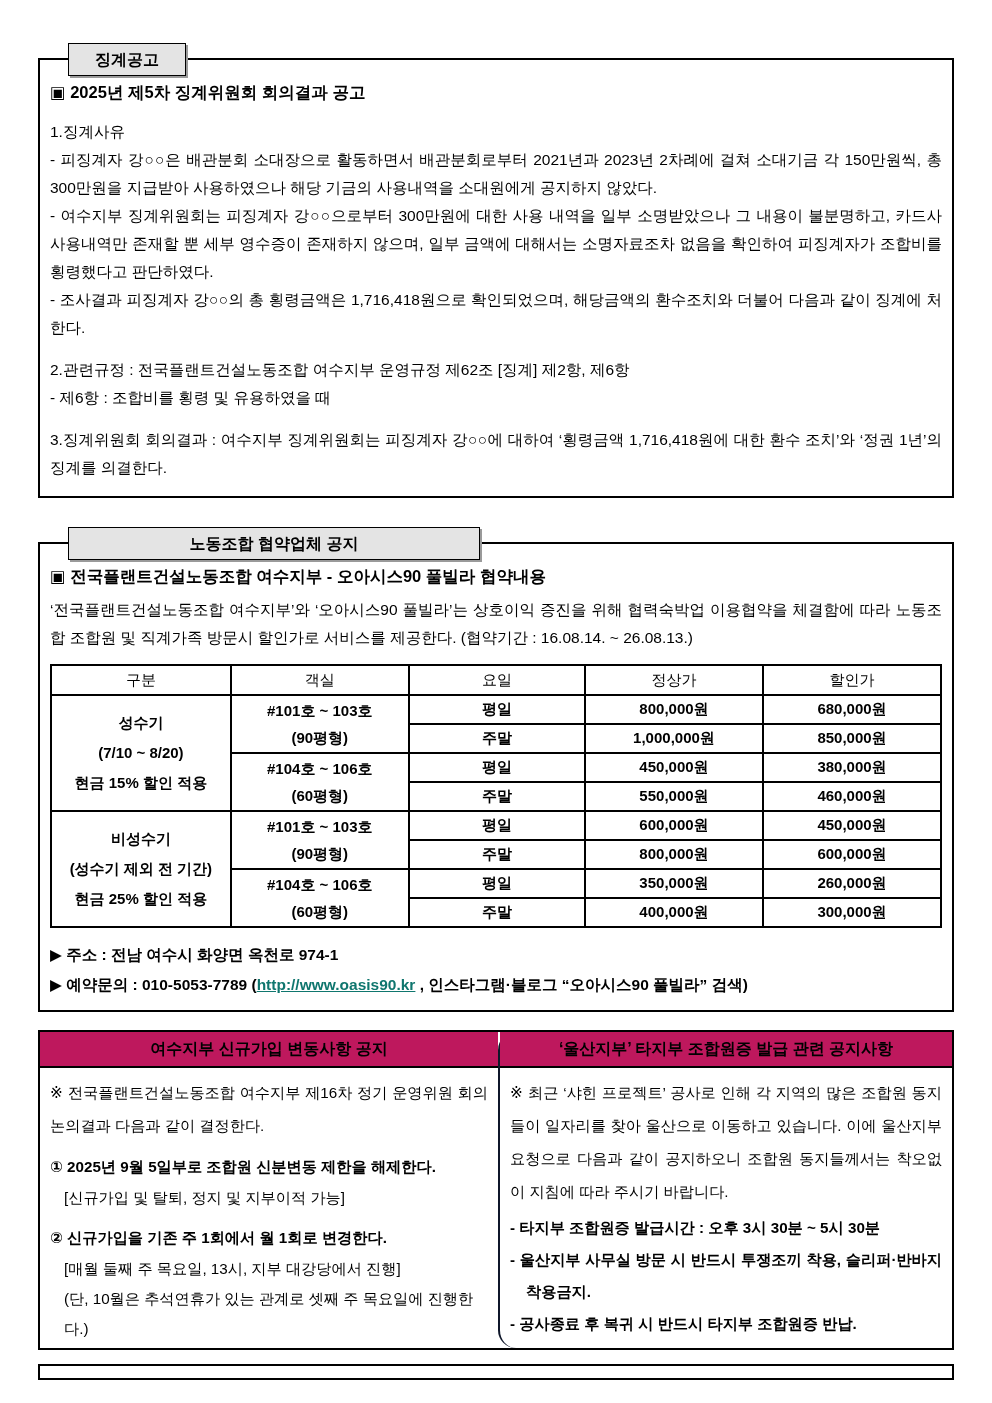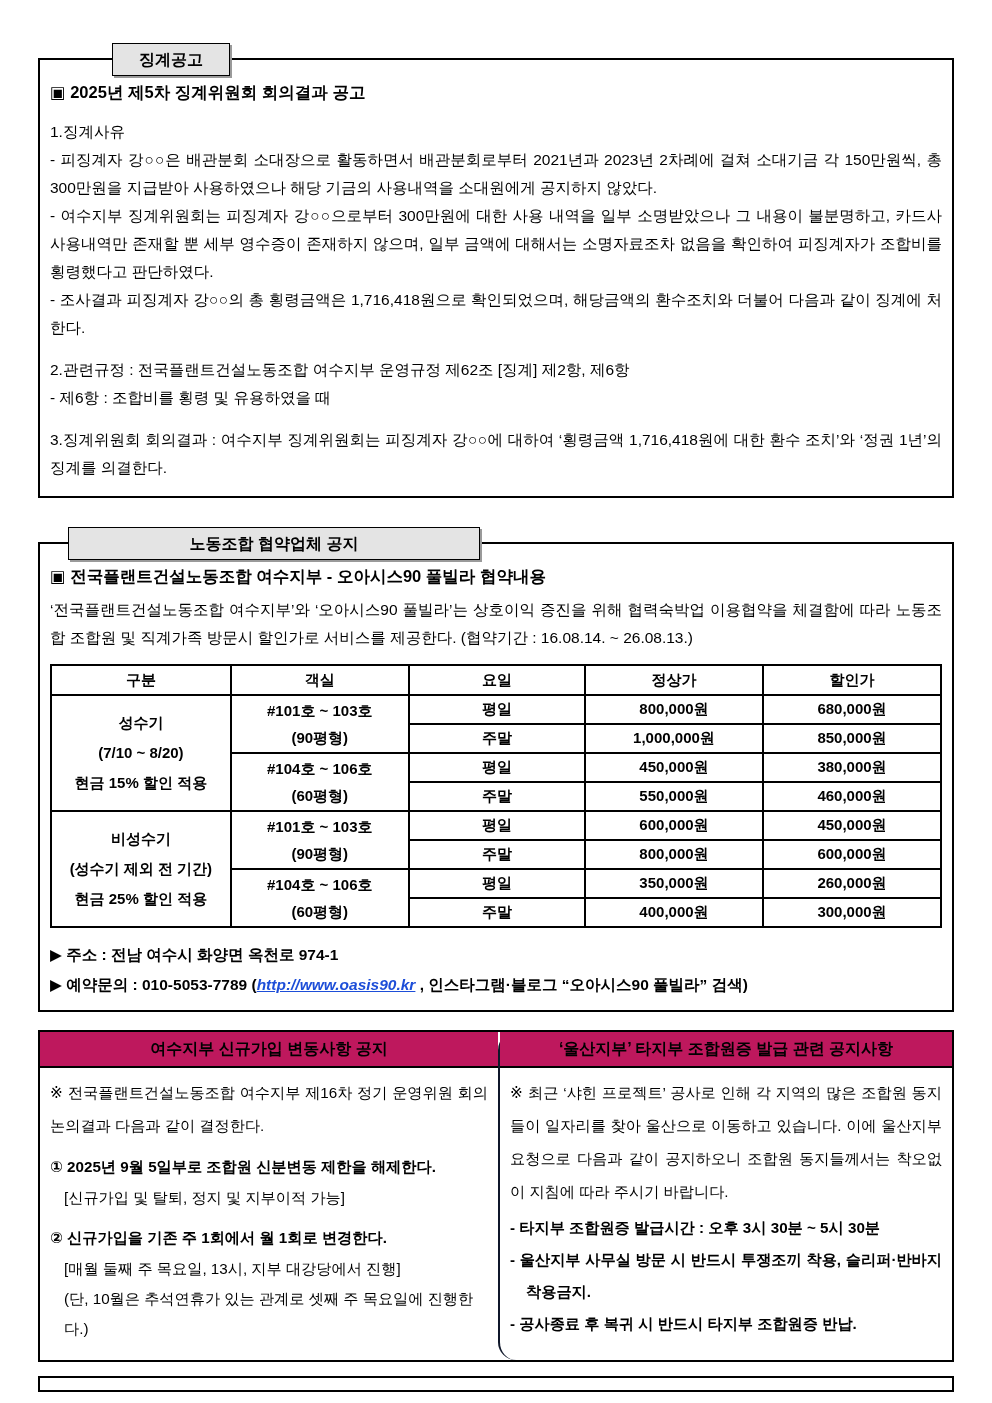--- a/index.html
+++ b/index.html
@@ -17,51 +17,51 @@
   .boxed { border: 2px solid #000; position: relative; background: #fff; }
   .tab {
     position: absolute; top: -17px; left: 28px;
     background: #e4e4e4; border: 1px solid #000;
     box-shadow: 2px 2px 0 #9a9a9a;
     height: 33px; line-height: 31px;
     text-align: center; font-weight: bold; font-size: 16px;
     padding: 0 14px; white-space: nowrap;
   }
   .tab.wide { width: 412px; padding: 0; }
-  .tab.narrow { width: 118px; padding: 0; margin-left: 44px; }
+  .tab.narrow { width: 118px; padding: 0; }
 
   .sec1 { margin-top: 58px; padding: 4px 10px 14px; }
   .sec2 { margin-top: 44px; padding: 4px 10px 10px; }
 
   .block-title { font-weight: bold; font-size: 16.5px; margin: 16px 0 8px; line-height: 24px; }
   .para { font-size: 15.5px; line-height: 28px; text-align: justify; margin: 0; }
   .para.bold { font-weight: normal; }
   .mt { margin-top: 14px; }
 
   
   table.price { width: 100%; border-collapse: collapse; table-layout: fixed;
     font-size: 15px; font-weight: bold; text-align: center; margin: 12px 0 12px; }
   table.price th, table.price td { border: 2px solid #000; padding: 1px 2px; }
-  table.price th { height: 30px; font-weight: bold; }
+  table.price th { height: 30px; font-weight: normal; }
   table.price td { height: 27px; }
   td.group-label { line-height: 30px; }
   td.room { line-height: 27px; }
 
   .arrow-line { font-size: 15.5px; font-weight: bold; line-height: 30px; margin: 0; }
-  .arrow-line a { color: #1d4ed8; text-decoration: underline; font-weight: bold; font-style: italic; }
+  .arrow-line a { color: #0f766e; text-decoration: underline; font-weight: bold; }
 
   
   .twocol { margin-top: 18px; border: 2px solid #000; display: grid;
     grid-template-columns: 458px 1fr; }
   .twocol .col { display: flex; flex-direction: column; }
   .twocol .col.right { border-left: 2px solid #0f172a; border-radius: 18px; }
   .col-header { background: #be185d; border-bottom: 2px solid #000;
     font-weight: bold; font-size: 16px; text-align: center;
     height: 36px; line-height: 34px; }
-  .col-body { padding: 8px 10px 16px; }
+  .col-body { padding: 8px 10px 4px; }
   .n-para { font-size: 15.2px; line-height: 33px; text-align: justify; margin: 0; }
   .n-item-title { font-size: 15.2px; font-weight: bold; line-height: 33px; margin: 8px 0 0; }
   .n-note { font-size: 15.2px; line-height: 30px; margin: 0; padding-left: 14px; }
   .dash-item { font-size: 15.2px; font-weight: bold; line-height: 32px; margin: 0;
     padding-left: 16px; text-indent: -16px; text-align: justify; }
   .dash-wrap { margin-top: 4px; }
 
   
   .footer-box { margin-top: 14px; border: 2px solid #000; padding: 4px 12px 8px; }
 </style>

